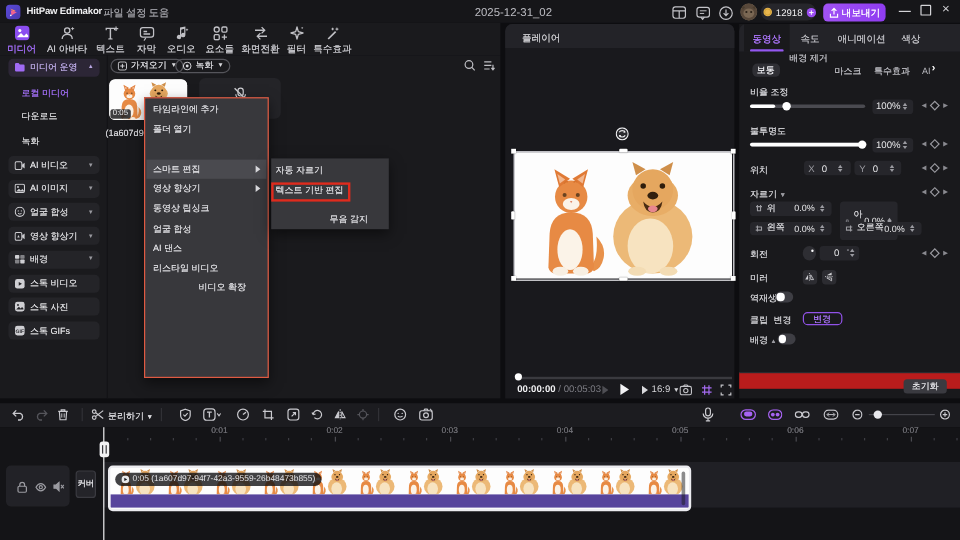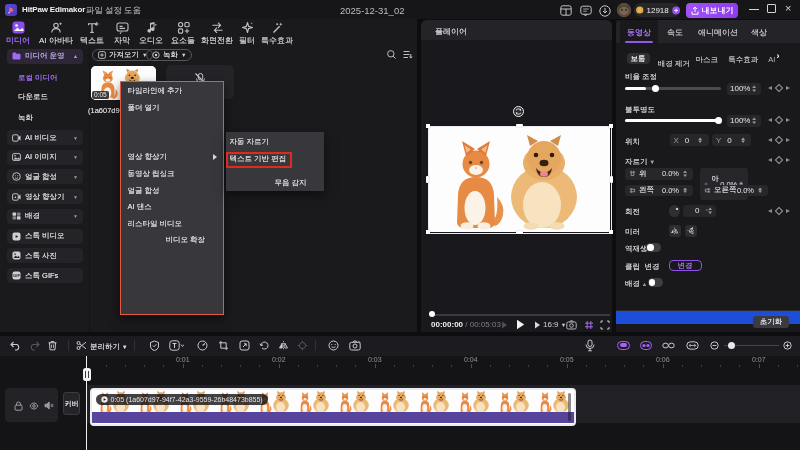--- a/index.html
+++ b/index.html
@@ -7,21 +7,21 @@
   font-family:"Liberation Sans", sans-serif; }
 #app { position:relative; width:800px; height:450px; }
 .abs { position:absolute; }
 .kr { text-shadow:0 0 0.5px currentColor; }
 
 #titlebar { left:0; top:0; width:800px; height:19px; background:#161619; }
 #logo { left:5px; top:3.5px; width:12px; height:12px; border-radius:3px;
   background:linear-gradient(135deg,#5a49d8,#4a3bb0); }
 #brand { left:22px; top:5px; font-size:8px; letter-spacing:-0.15px; font-weight:bold; color:#f2f2f4; }
 .tmenu { top:5px; font-size:8.5px; color:#9b9ba1; }
-#fdate { left:340px; top:5px; width:120px; text-align:left; font-size:9.5px; color:#bcbcc2; }
+#fdate { left:340px; top:5px; width:120px; text-align:right; font-size:9.5px; color:#bcbcc2; }
 
 #tabstrip { left:0; top:19px; width:417px; height:27px; background:#1a1a1d; }
 .ttab { position:absolute; top:21px; width:44px; text-align:center; }
 .ttab .ic { height:13px; display:flex; align-items:center; justify-content:center; }
 .ttab .lb { font-size:8px; color:#c6c6cb; margin-top:1px; }
 .ttab.sel .lb { color:#a06cf5; }
 
 #sidebar { left:0; top:46px; width:90px; height:286px; background:#1a1a1d; border-right:1px solid #131316;}
 .sbtn { position:absolute; left:7px; width:76px; height:15px; background:#242428;
   border-radius:4px; display:flex; align-items:center; padding:0 5px; }
@@ -74,21 +74,21 @@
 .spin b { font-size:4.5px; color:#9a9aa0; line-height:3.5px; transform:scaleX(1.4); font-weight:normal;}
 .kf { position:absolute; width:22px; display:flex; align-items:center; justify-content:space-between; }
 .kf .triL { width:0;height:0;border-right:4px solid #8a8a90;border-top:2.8px solid transparent;border-bottom:2.8px solid transparent; }
 .kf .triR { width:0;height:0;border-left:4px solid #8a8a90;border-top:2.8px solid transparent;border-bottom:2.8px solid transparent; }
 .kf .dia { width:6px; height:6px; border:1px solid #9a9aa0; transform:rotate(45deg); }
 .slider { position:absolute; height:2.5px; background:#4a4a50; border-radius:2px; }
 .slider .fill { position:absolute; left:0; top:0; height:2.5px; background:#fff; border-radius:2px; }
 .slider .kn { position:absolute; top:-2.5px; width:7px; height:7px; border-radius:50%; background:#fff; }
 .toggle { position:absolute; width:15px; height:8.5px; background:#3e3e44; border-radius:5px; }
 .toggle .kn { position:absolute; left:1px; top:1px; width:6.5px; height:6.5px; border-radius:50%; background:#fff; }
-#rbottom { left:0; top:290px; width:184px; height:14px; background:#1d4ed8; border-top:1px solid #2a2a2f; }
+#rbottom { left:0; top:290px; width:184px; height:14px; background:#b91c1c; border-top:1px solid #2a2a2f; }
 #resetbtn { position:absolute; left:137px; top:5px; width:36px; height:12px; background:#3a3a40;
   border-radius:3px; font-size:7.5px; color:#e0e0e4; text-align:center; line-height:12px; }
 
 #tltoolbar { left:0; top:335.5px; width:800px; height:20px; background:#1c1c20; }
 #tlbody { left:0; top:355.5px; width:800px; height:94.5px; background:#141417; }
 .tsep { position:absolute; top:4px; width:1px; height:11px; background:#313136; }
 #trackhdr { left:5px; top:388px; width:53px; height:34px; background:#222227; border-radius:4px; }
 #coverbtn { left:63px; top:392px; width:17px; height:23px; background:#242429; border:1px solid #3a3a40;
   border-radius:3px; font-size:7px; color:#e4e4e8; text-align:center; line-height:22px; }
 #tracklane { left:86px; top:385px; width:714px; height:38px; background:#202025; }
@@ -416,20 +416,21 @@
           <rect x="4.3" y="1.5" width="4.4" height="6.5" rx="2.2"></rect>
           <path d="M2.5 6.5 a4 4 0 0 0 8 0 M6.5 10.5 v2"></path>
           <path d="M1.5 1.5 L11.5 11.5" stroke-width="1.1"></path>
         </svg>
   </div>
 </div>
 
 <div class="abs" id="ctxmenu">
   <div class="mi kr" style="top:1.5px;">타임라인에 추가</div>
   <div class="mi kr" style="top:18.1px;">폴더 열기</div>
+  <div class="mi kr" style="top:51.3px; background:#4a4a4f;">스마트 편집<span class="arr"></span></div>
   <div class="mi kr" style="top:67.9px;">영상 향상기<span class="arr"></span></div>
   <div class="mi kr" style="top:84.5px;">동영상 립싱크</div>
   <div class="mi kr" style="top:101.1px;">얼굴 합성</div>
   <div class="mi kr" style="top:117.7px;">AI 댄스</div>
   <div class="mi kr" style="top:134.3px;">리스타일 비디오</div>
   <div class="mi kr" style="top:150.9px;padding-left:44px;">비디오 확장</div>
 </div>
 <div class="abs" id="submenu">
   <div class="smi kr" style="top:2px;">자동 자르기</div>
   <div class="smi kr" style="top:18.5px;">텍스트 기반 편집</div>
@@ -503,21 +504,21 @@
 <div class="abs" id="rightpanel">
   <div class="abs" id="rtabs"></div>
   <div class="abs" id="rtab-active"></div>
   <div class="abs rtab kr" style="left:11px; color:#a873f5;">동영상</div>
   <div class="abs" id="runder"></div>
   <div class="abs rtab kr" style="left:51px;">속도</div>
   <div class="abs rtab kr" style="left:82px;">애니메이션</div>
   <div class="abs rtab kr" style="left:135px;">색상</div>
 
   <div class="rpill-on kr" style="left:10.6px; top:32.8px; width:23px; height:11.5px;">보통</div>
-  <div class="abs rlbl kr" style="left:41.8px; top:39px; color:#b9b9bf;">배경 제거</div>
+  <div class="abs rlbl kr" style="left:41.8px; top:24px; color:#b9b9bf;">배경 제거</div>
   <div class="abs rlbl kr" style="left:79.4px; top:34.8px; color:#b9b9bf;">마스크</div>
   <div class="abs rlbl kr" style="left:112.3px; top:34.8px; color:#b9b9bf;">특수효과</div>
   <div class="abs rlbl" style="left:152.3px; top:34.8px; color:#b9b9bf;">AI</div>
   <div class="abs" style="left:160.5px; top:31px; font-size:9px; color:#fff; font-weight:bold;">›</div>
 
   <div class="abs rlbl kr" style="left:9px; top:52px;">비율 조정</div>
   <div class="slider" style="left:9px; top:67.2px; width:96px;">
         <div class="fill" style="width:21px;"></div>
         <div class="kn" style="left:26.5px;"></div>
       </div>

